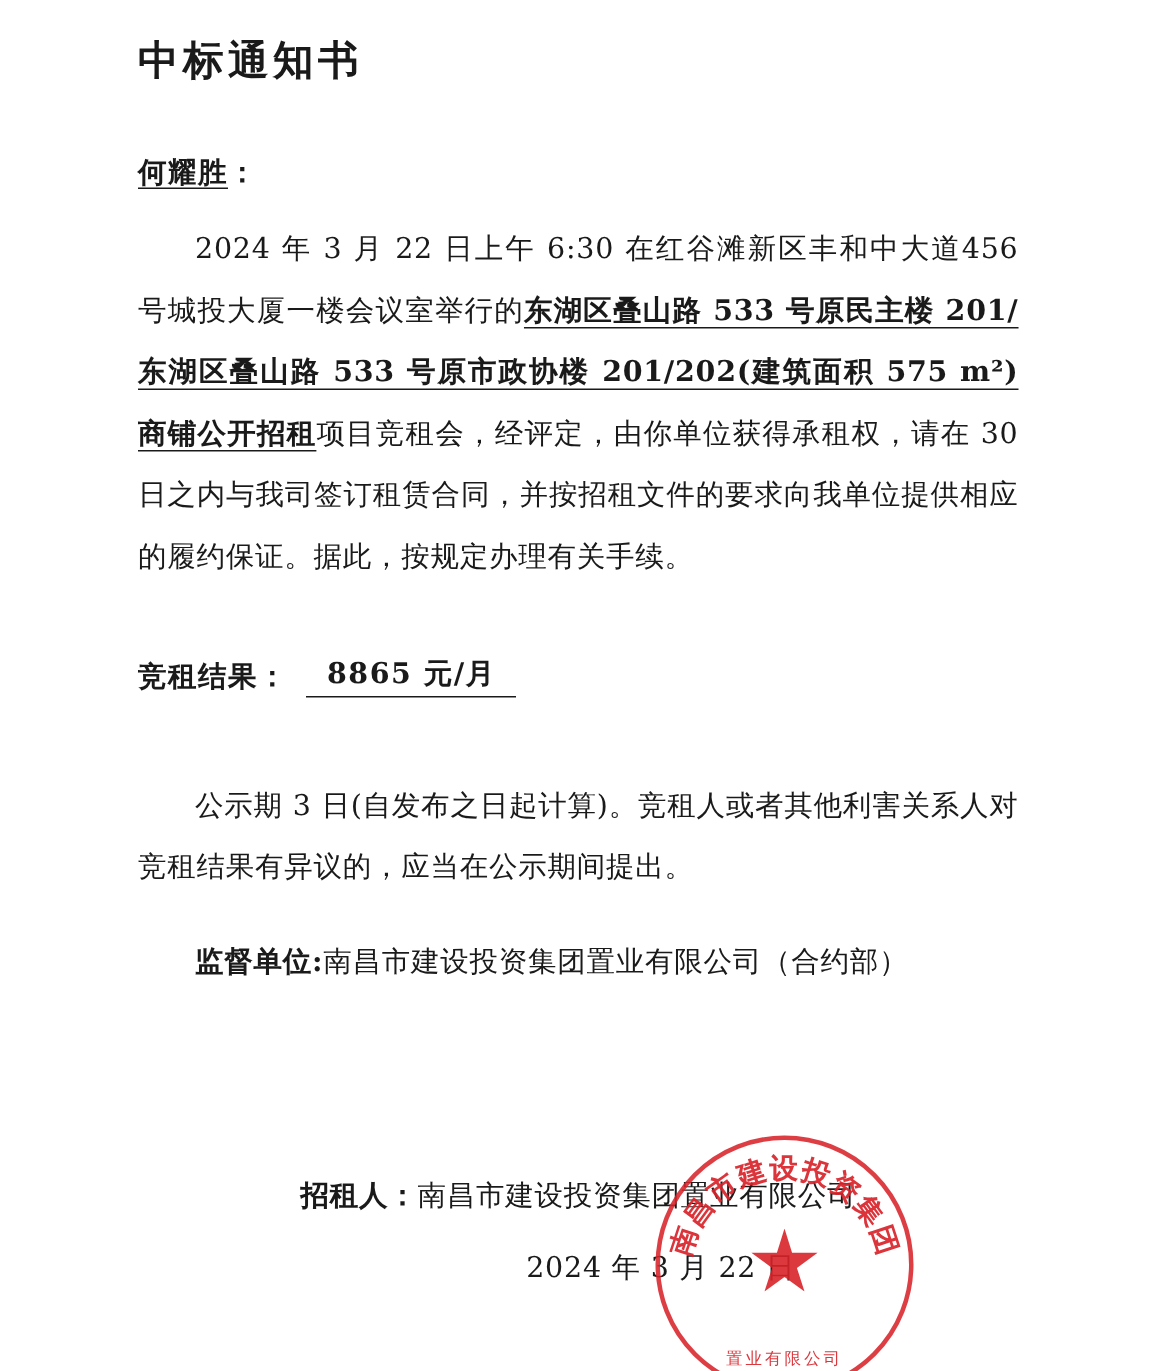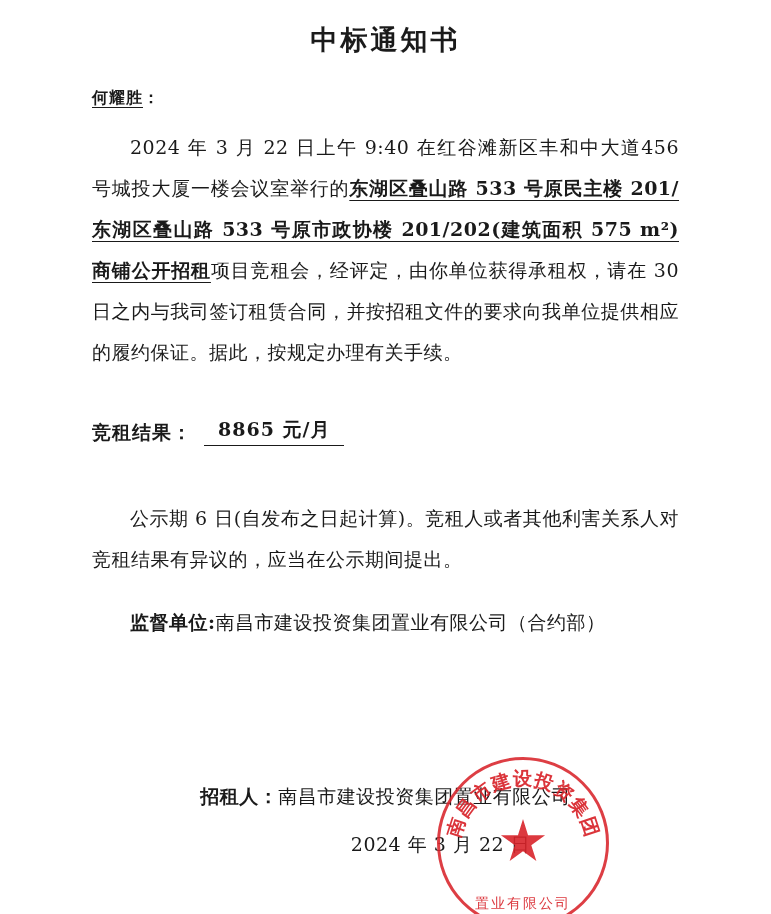--- a/index.html
+++ b/index.html
@@ -16,31 +16,30 @@
     overflow: hidden;
   }
   .page {
     position: relative;
     width: 771px;
     height: 914px;
     box-sizing: border-box;
     padding: 0 92px;
   }
   .doc-title {
-    text-align: center;
     font-size: 27px;
     font-weight: 700;
     letter-spacing: 3px;
     margin-top: 22px;
     margin-bottom: 0;
     font-family: "DejaVu Serif", "Liberation Serif", serif;
   }
   .recipient {
-    margin-top: 30px;
-    font-size: 16px;
+    margin-top: 44px;
+    font-size: 19px;
     font-weight: 700;
     letter-spacing: 1px;
   }
   .recipient .uname {
     text-decoration: underline;
     text-underline-offset: 4px;
   }
   .body-para {
     margin-top: 18px;
     font-size: 19px;
@@ -53,21 +52,21 @@
     font-weight: 700;
     text-decoration: underline;
     text-underline-offset: 5px;
   }
   .result-row {
     margin-top: 44px;
     font-size: 19px;
     font-weight: 700;
     letter-spacing: 1px;
     display: flex;
-    align-items: flex-end;
+    align-items: center;
   }
   .result-label {
     white-space: nowrap;
   }
   .result-value {
     margin-left: 12px;
     padding: 0 14px 2px 14px;
     border-bottom: 1.5px solid #1a1a1a;
     font-weight: 700;
   }
@@ -148,47 +147,47 @@
     font-weight: 700;
     letter-spacing: 1px;
     opacity: 0.92;
   }
   .seal-bottom {
     position: absolute;
     left: 50%;
     bottom: 16px;
     transform: translateX(-50%);
     color: #d8232a;
-    font-size: 14px;
+    font-size: 11px;
     letter-spacing: 2px;
     opacity: 0.9;
     white-space: nowrap;
   }
 </style>
 </head>
 <body>
 
 <div class="page">
 
   <div class="doc-title">中标通知书</div>
 
   <div class="recipient">
     <span class="uname">何耀胜</span><span>：</span>
   </div>
 
   <div class="body-para">
-    <span>2024 年 3 月 22 日上午 9:40 在红谷滩新区丰和中大道456 号城投大厦一楼会议室举行的</span><span class="emph">东湖区叠山路 533 号原民主楼 201/东湖区叠山路 533 号原市政协楼 201/202(建筑面积 575 m²) 商铺公开招租</span><span>项目竞租会，经评定，由你单位获得承租权，请在 30 日之内与我司签订租赁合同，并按招租文件的要求向我单位提供相应的履约保证。据此，按规定办理有关手续。</span>
+    <span>2024 年 3 月 22 日上午 6:30 在红谷滩新区丰和中大道456 号城投大厦一楼会议室举行的</span><span class="emph">东湖区叠山路 533 号原民主楼 201/东湖区叠山路 533 号原市政协楼 201/202(建筑面积 575 m²) 商铺公开招租</span><span>项目竞租会，经评定，由你单位获得承租权，请在 30 日之内与我司签订租赁合同，并按招租文件的要求向我单位提供相应的履约保证。据此，按规定办理有关手续。</span>
   </div>
 
   <div class="result-row">
     <span class="result-label">竞租结果：</span>
     <span class="result-value">8865 元/月</span>
   </div>
 
-  <div class="para2">公示期 6 日(自发布之日起计算)。竞租人或者其他利害关系人对竞租结果有异议的，应当在公示期间提出。</div>
+  <div class="para2">公示期 3 日(自发布之日起计算)。竞租人或者其他利害关系人对竞租结果有异议的，应当在公示期间提出。</div>
 
   <div class="info-line">
     <span>监督单位:</span><span class="reg">南昌市建设投资集团置业有限公司（合约部）</span>
   </div>
 
 
   <div class="signature">
     <div class="sign-line">
       <span>招租人：</span><span class="reg">南昌市建设投资集团置业有限公司</span>
     </div>

